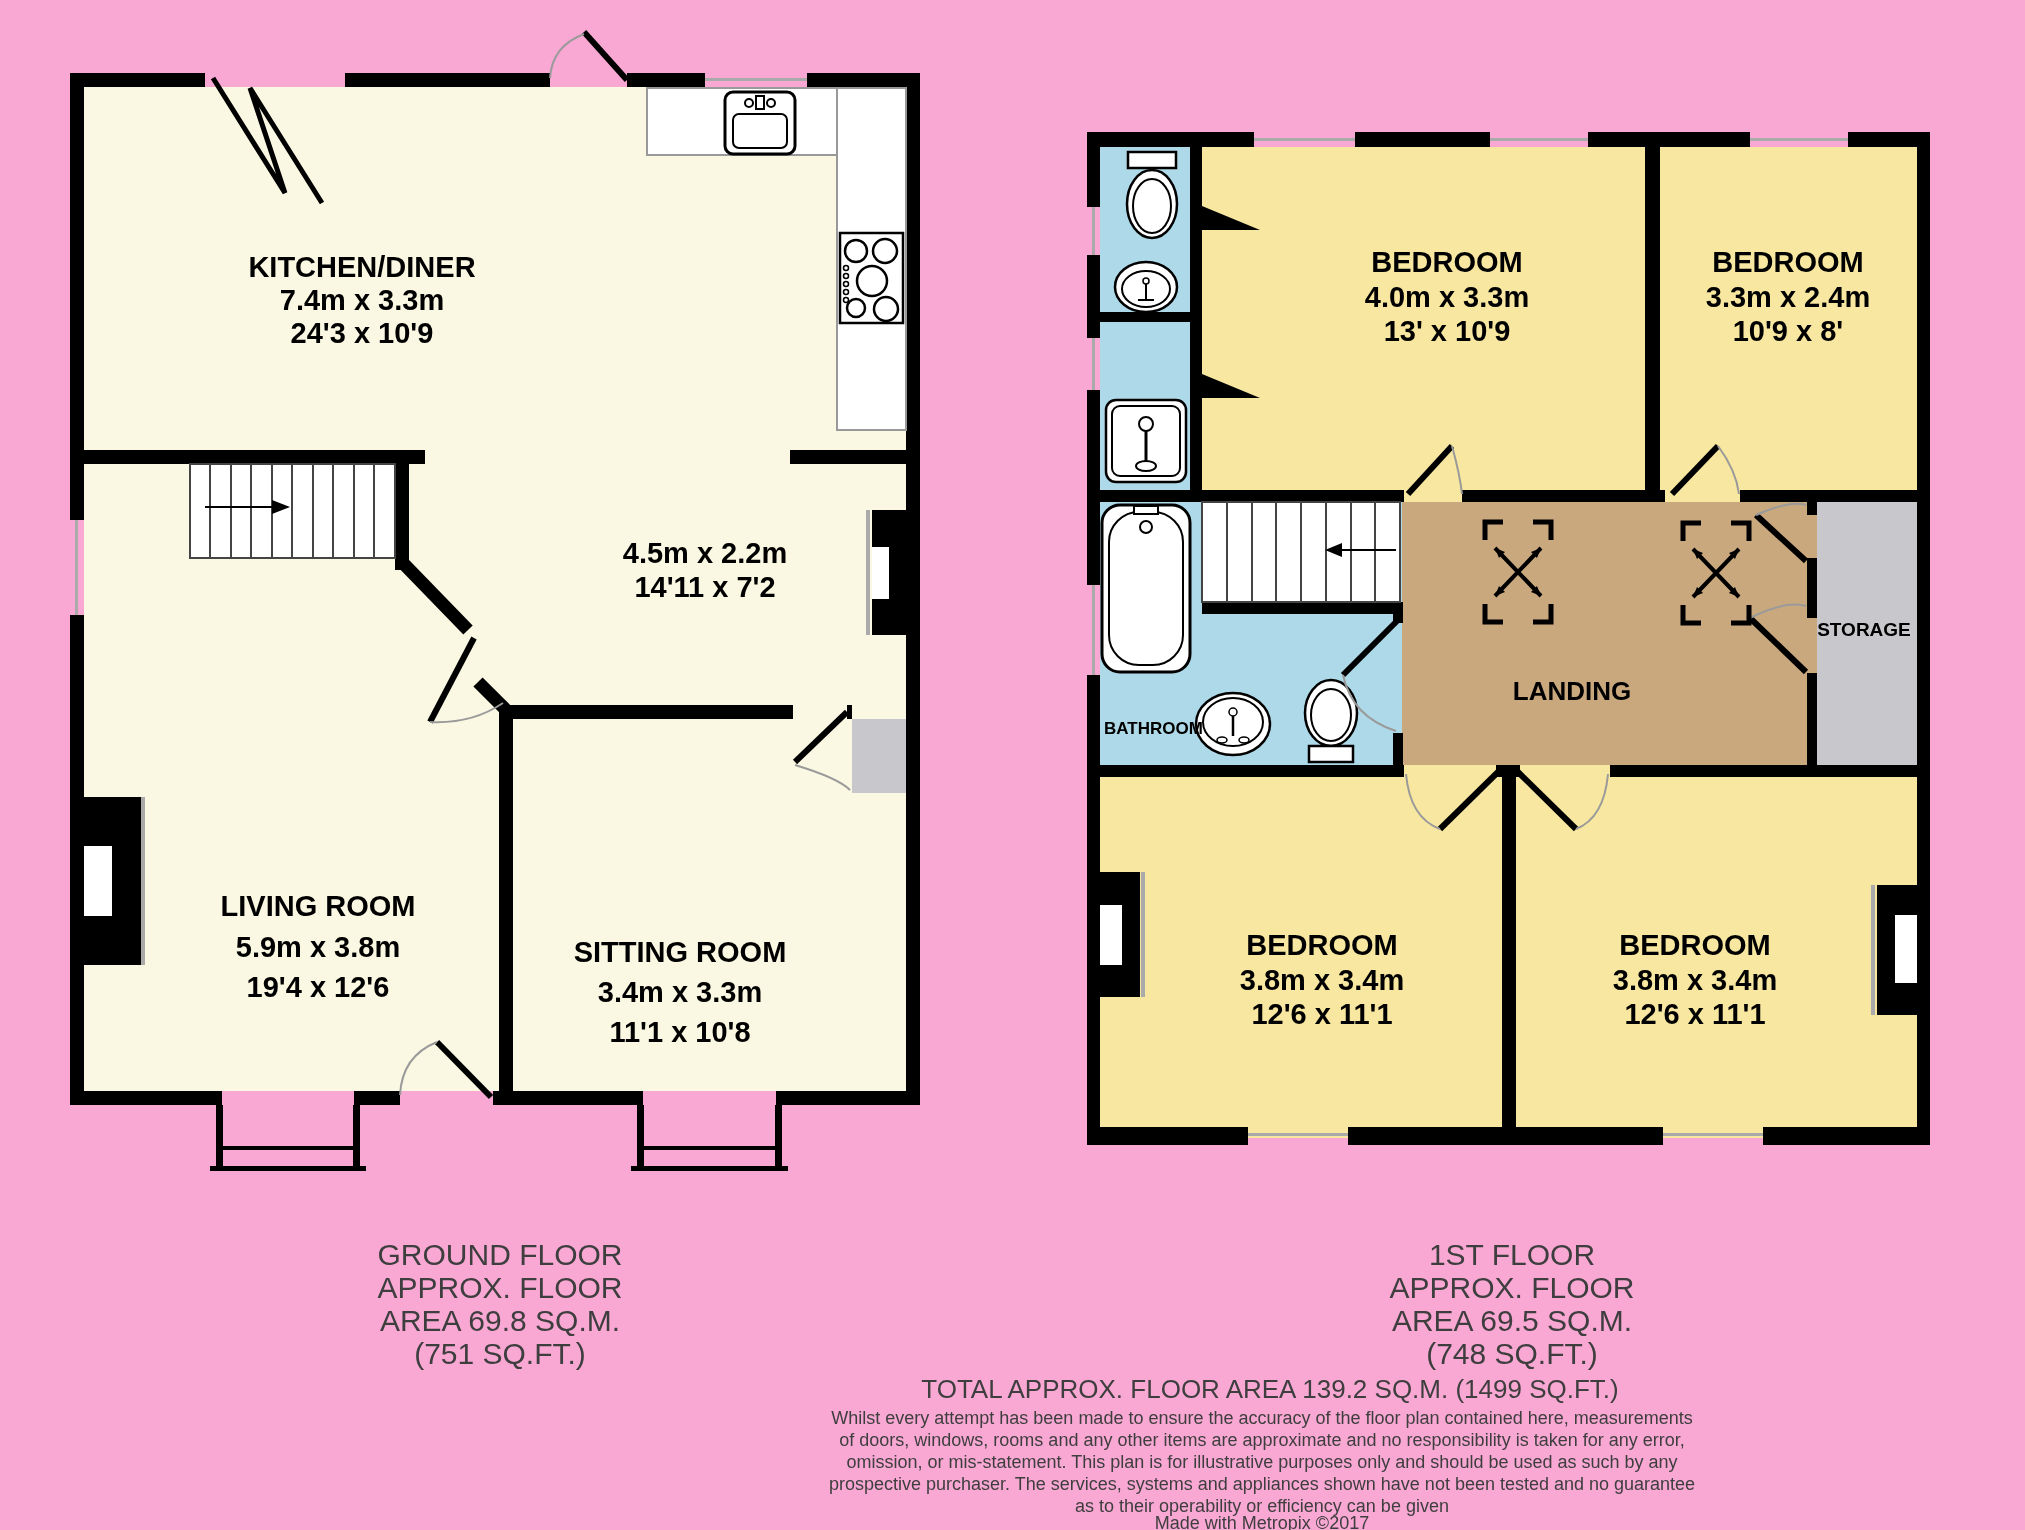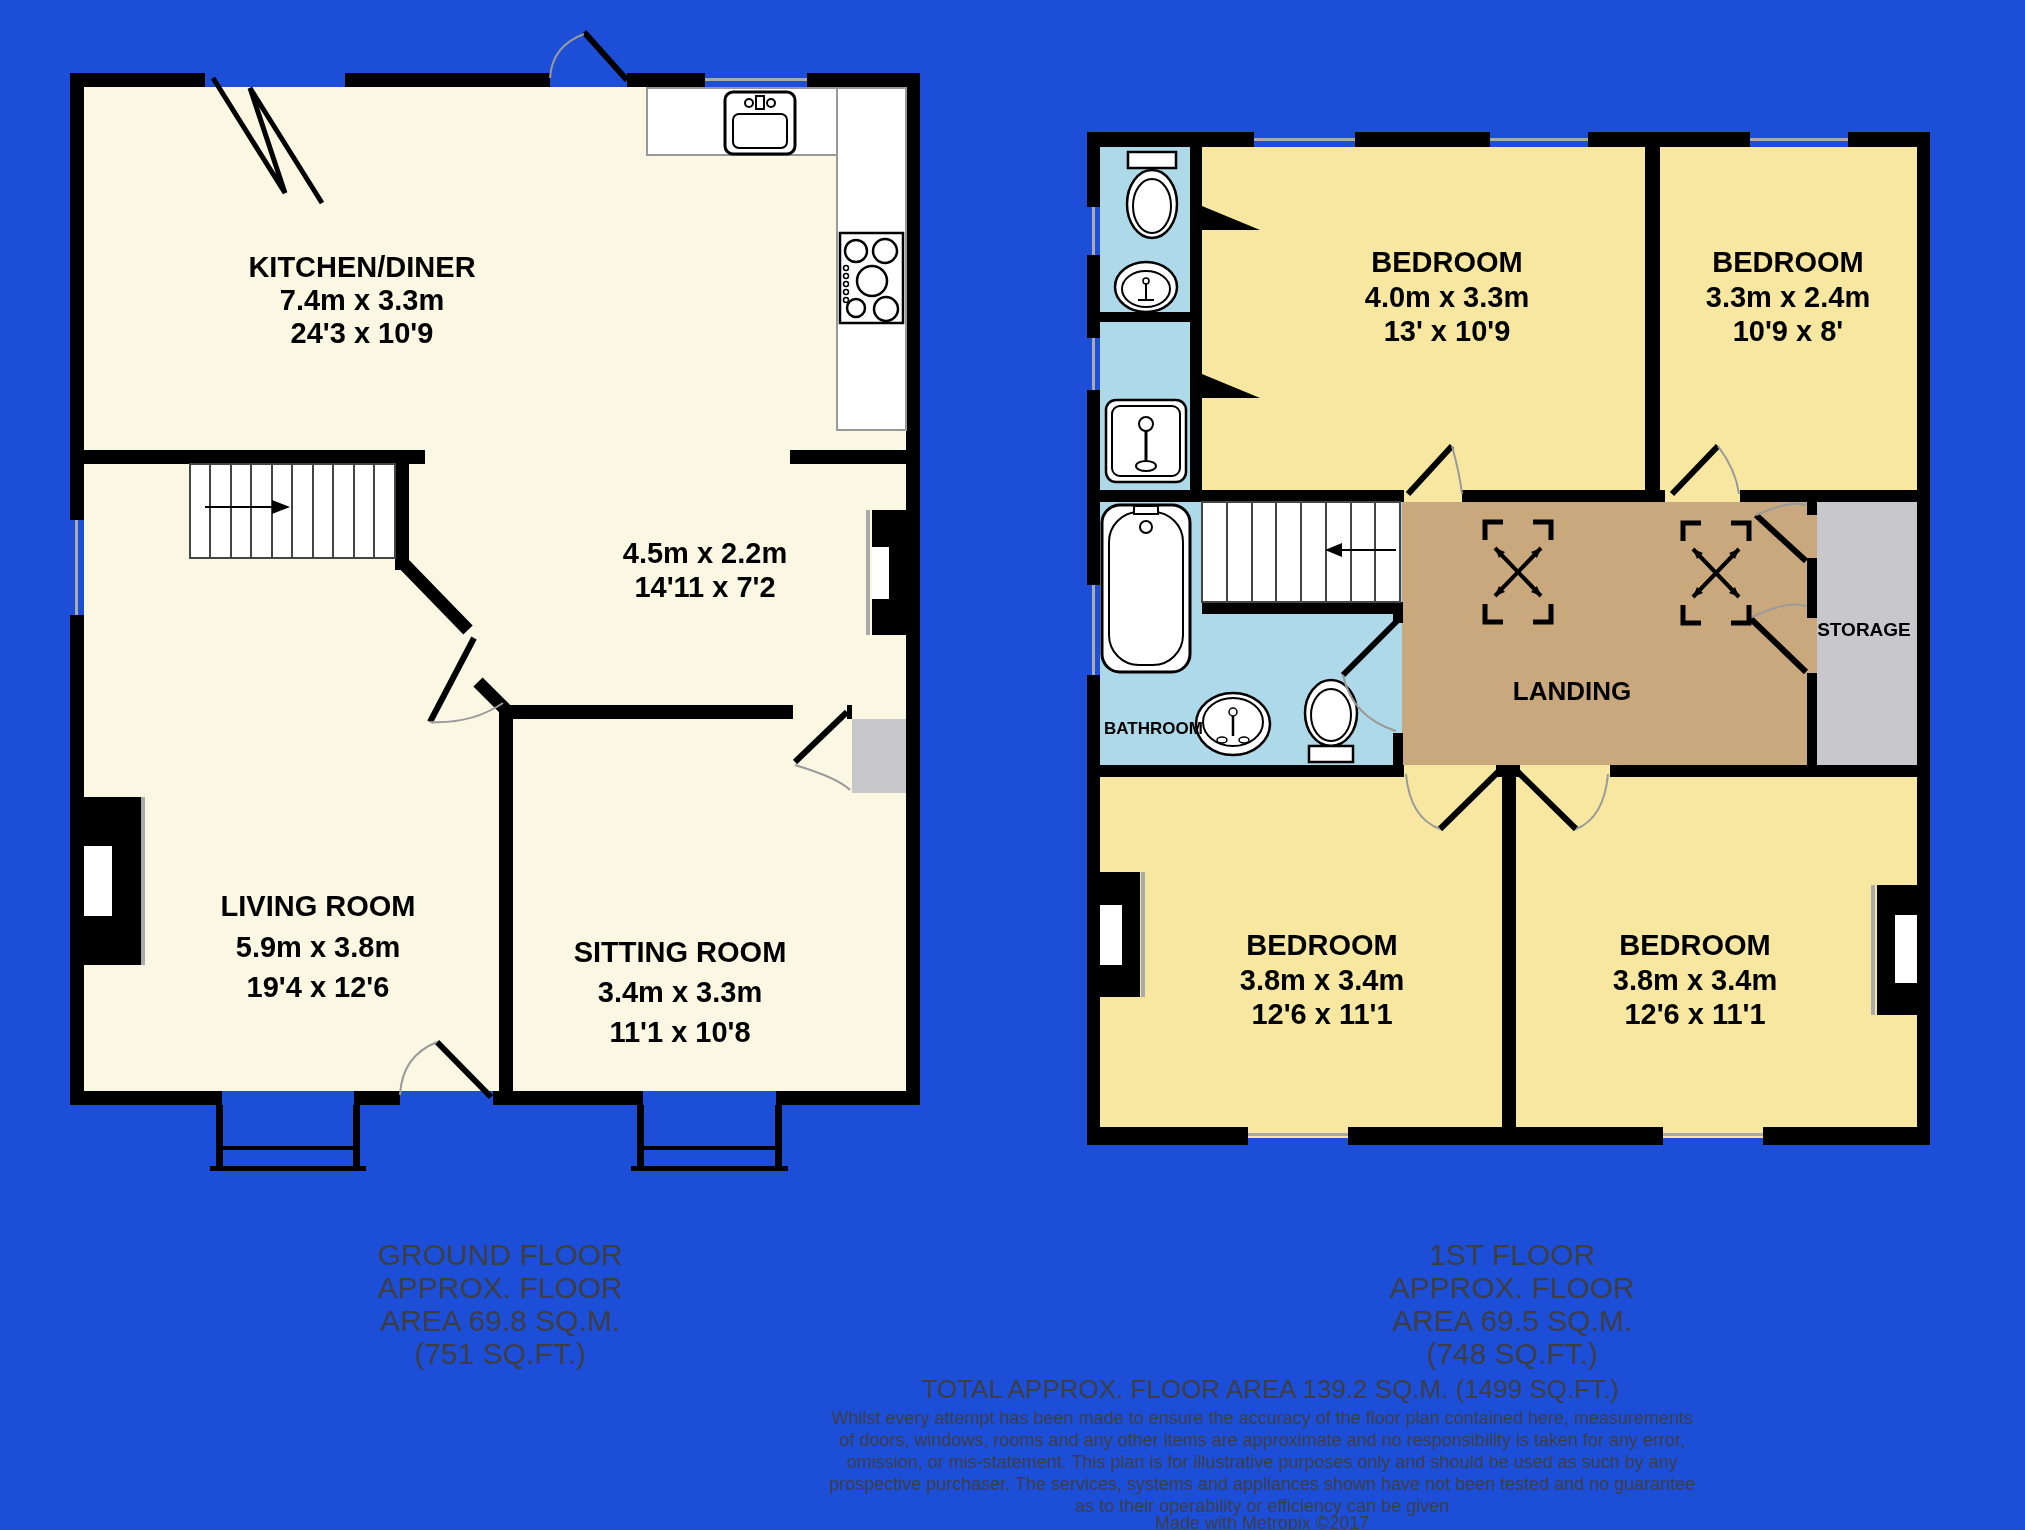--- a/index.html
+++ b/index.html
@@ -1,16 +1,16 @@
 <!DOCTYPE html>
 <html><head>
 <meta charset="utf-8">
 <style>
   html,body{margin:0;padding:0;background:#fff;}
-  .page{position:relative;width:2025px;height:1530px;background:#1d4ed8;overflow:hidden;}
+  .page{position:relative;width:2025px;height:1530px;background:#f9a8d4;overflow:hidden;}
   svg{display:block;}
   text{font-family:"Liberation Sans",sans-serif;}
   .room-lbl{font-weight:bold;font-size:29px;fill:#000;text-anchor:middle;}
   .bath-lbl{font-weight:bold;font-size:17px;fill:#000;text-anchor:start;}
   .landing-lbl{font-weight:bold;font-size:26px;fill:#000;text-anchor:middle;}
   .storage-lbl{font-weight:bold;font-size:19px;fill:#000;text-anchor:middle;}
   .foot{font-size:30px;fill:#3E3E3E;text-anchor:middle;}
   .total{font-size:26px;fill:#3E3E3E;text-anchor:middle;}
   .fine{font-size:18px;fill:#3E3E3E;text-anchor:middle;}
   .door-leaf{stroke:#000;stroke-width:6;fill:none;}

